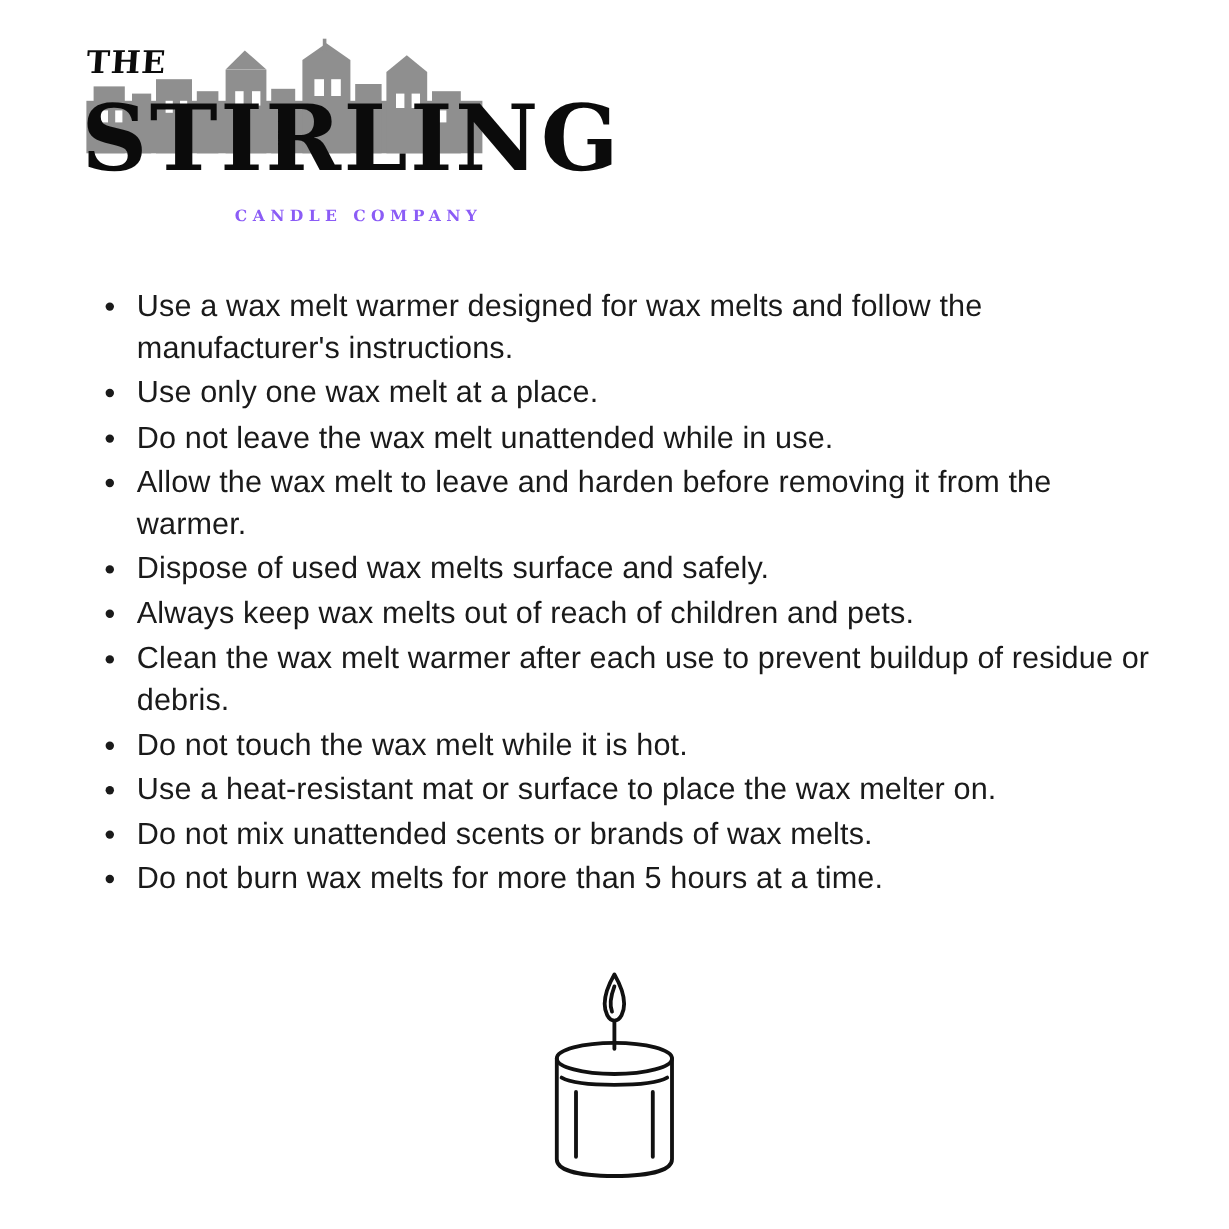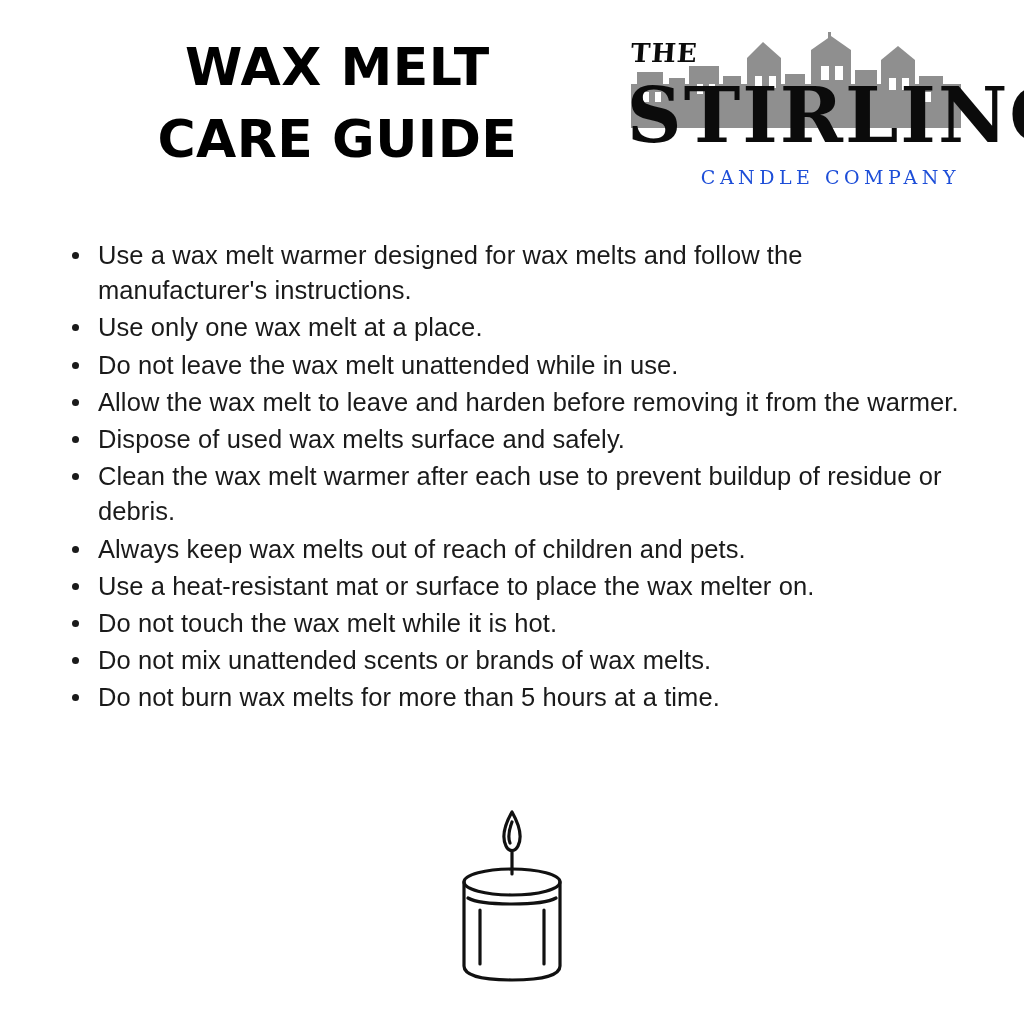--- a/index.html
+++ b/index.html
@@ -87,28 +87,29 @@
     letter-spacing: 2px;
     color: #0b0b0b;
     line-height: 1;
   }
 
   .logo-sub {
     position: absolute;
     bottom: 8px;
     right: 6px;
     font-family: "DejaVu Serif", serif;
-    font-size: 19px;
+    font-size: 13px;
     letter-spacing: 4.5px;
-    color: #1d4ed8;
+    color: #8b5cf6;
+    font-weight: bold;
   }
 
   
   .care-list {
-    margin: 42px 0 0 0;
+    margin: 42px 0 0 16px;
     padding: 0 58px 0 70px;
     list-style: none;
     box-sizing: border-box;
   }
 
   .care-item {
     position: relative;
     font-size: 25.5px;
     line-height: 1.38;
     color: #1a1a1a;
@@ -138,24 +139,20 @@
     justify-content: center;
   }
 </style>
 </head>
 <body>
 
 <div class="page">
 
   <div class="header">
 
-    <div class="title-block">
-      <div class="title-line">WAX MELT</div>
-      <div class="title-line">CARE GUIDE</div>
-    </div>
 
     <div class="logo">
       <svg class="logo-skyline" viewBox="0 0 340 96" aria-hidden="true">
         <g fill="#8f8f8f">
           <rect x="8" y="52" width="330" height="44"></rect>
           <rect x="14" y="40" width="26" height="56"></rect>
           <rect x="46" y="46" width="16" height="50"></rect>
           <rect x="66" y="34" width="30" height="62"></rect>
           <rect x="100" y="44" width="18" height="52"></rect>
           <rect x="124" y="26" width="34" height="70"></rect>
@@ -190,24 +187,24 @@
     </div>
 
   </div>
 
   <ul class="care-list">
     <li class="care-item">Use a wax melt warmer designed for wax melts and follow the manufacturer's instructions.</li>
     <li class="care-item">Use only one wax melt at a place.</li>
     <li class="care-item">Do not leave the wax melt unattended while in use.</li>
     <li class="care-item">Allow the wax melt to leave and harden before removing it from the warmer.</li>
     <li class="care-item">Dispose of used wax melts surface and safely.</li>
+    <li class="care-item">Always keep wax melts out of reach of children and pets.</li>
     <li class="care-item">Clean the wax melt warmer after each use to prevent buildup of residue or debris.</li>
-    <li class="care-item">Always keep wax melts out of reach of children and pets.</li>
+    <li class="care-item">Do not touch the wax melt while it is hot.</li>
     <li class="care-item">Use a heat-resistant mat or surface to place the wax melter on.</li>
-    <li class="care-item">Do not touch the wax melt while it is hot.</li>
     <li class="care-item">Do not mix unattended scents or brands of wax melts.</li>
     <li class="care-item">Do not burn wax melts for more than 5 hours at a time.</li>
   </ul>
 
   <div class="candle-wrap">
     <svg width="180" height="200" viewBox="0 0 180 200" aria-hidden="true">
       <g fill="none" stroke="#111111" stroke-width="3.2" stroke-linecap="round" stroke-linejoin="round">
 
         <path d="M90 14 C 82 28, 80 40, 84 48 C 87 54, 93 54, 96 48 C 100 40, 98 28, 90 14 Z"></path>
         <path d="M90 24 C 87 32, 86 40, 88 45"></path>

